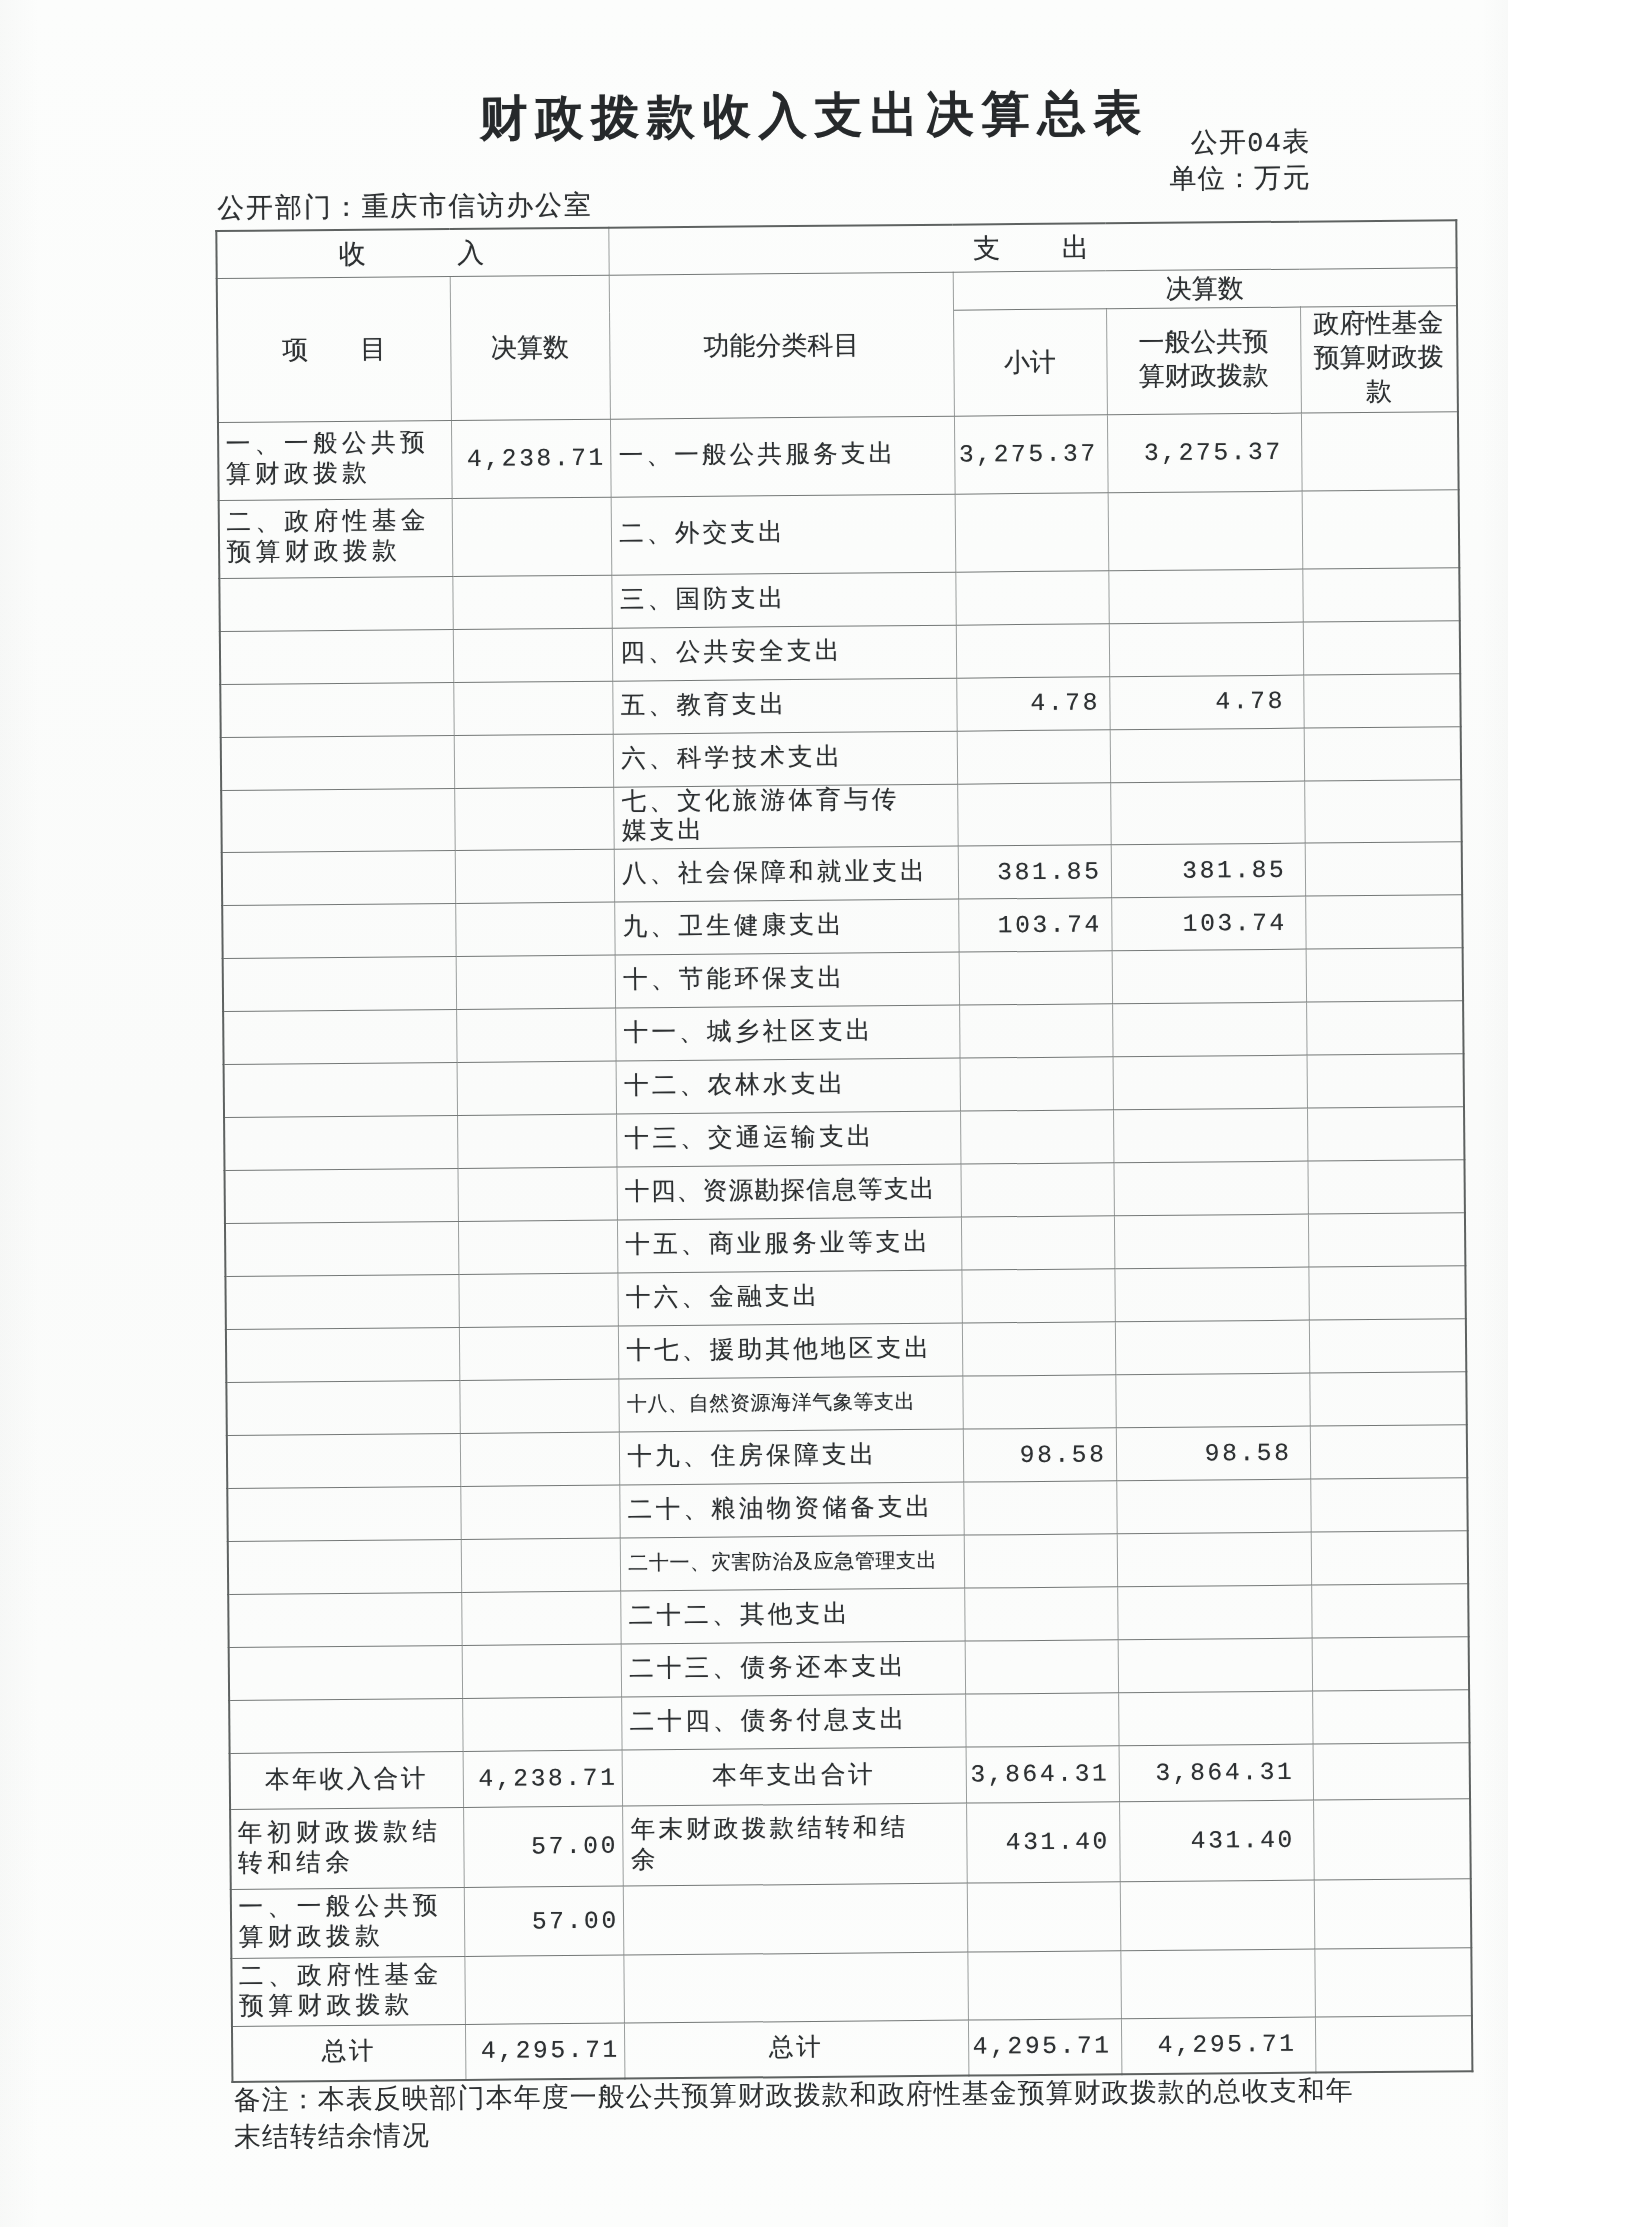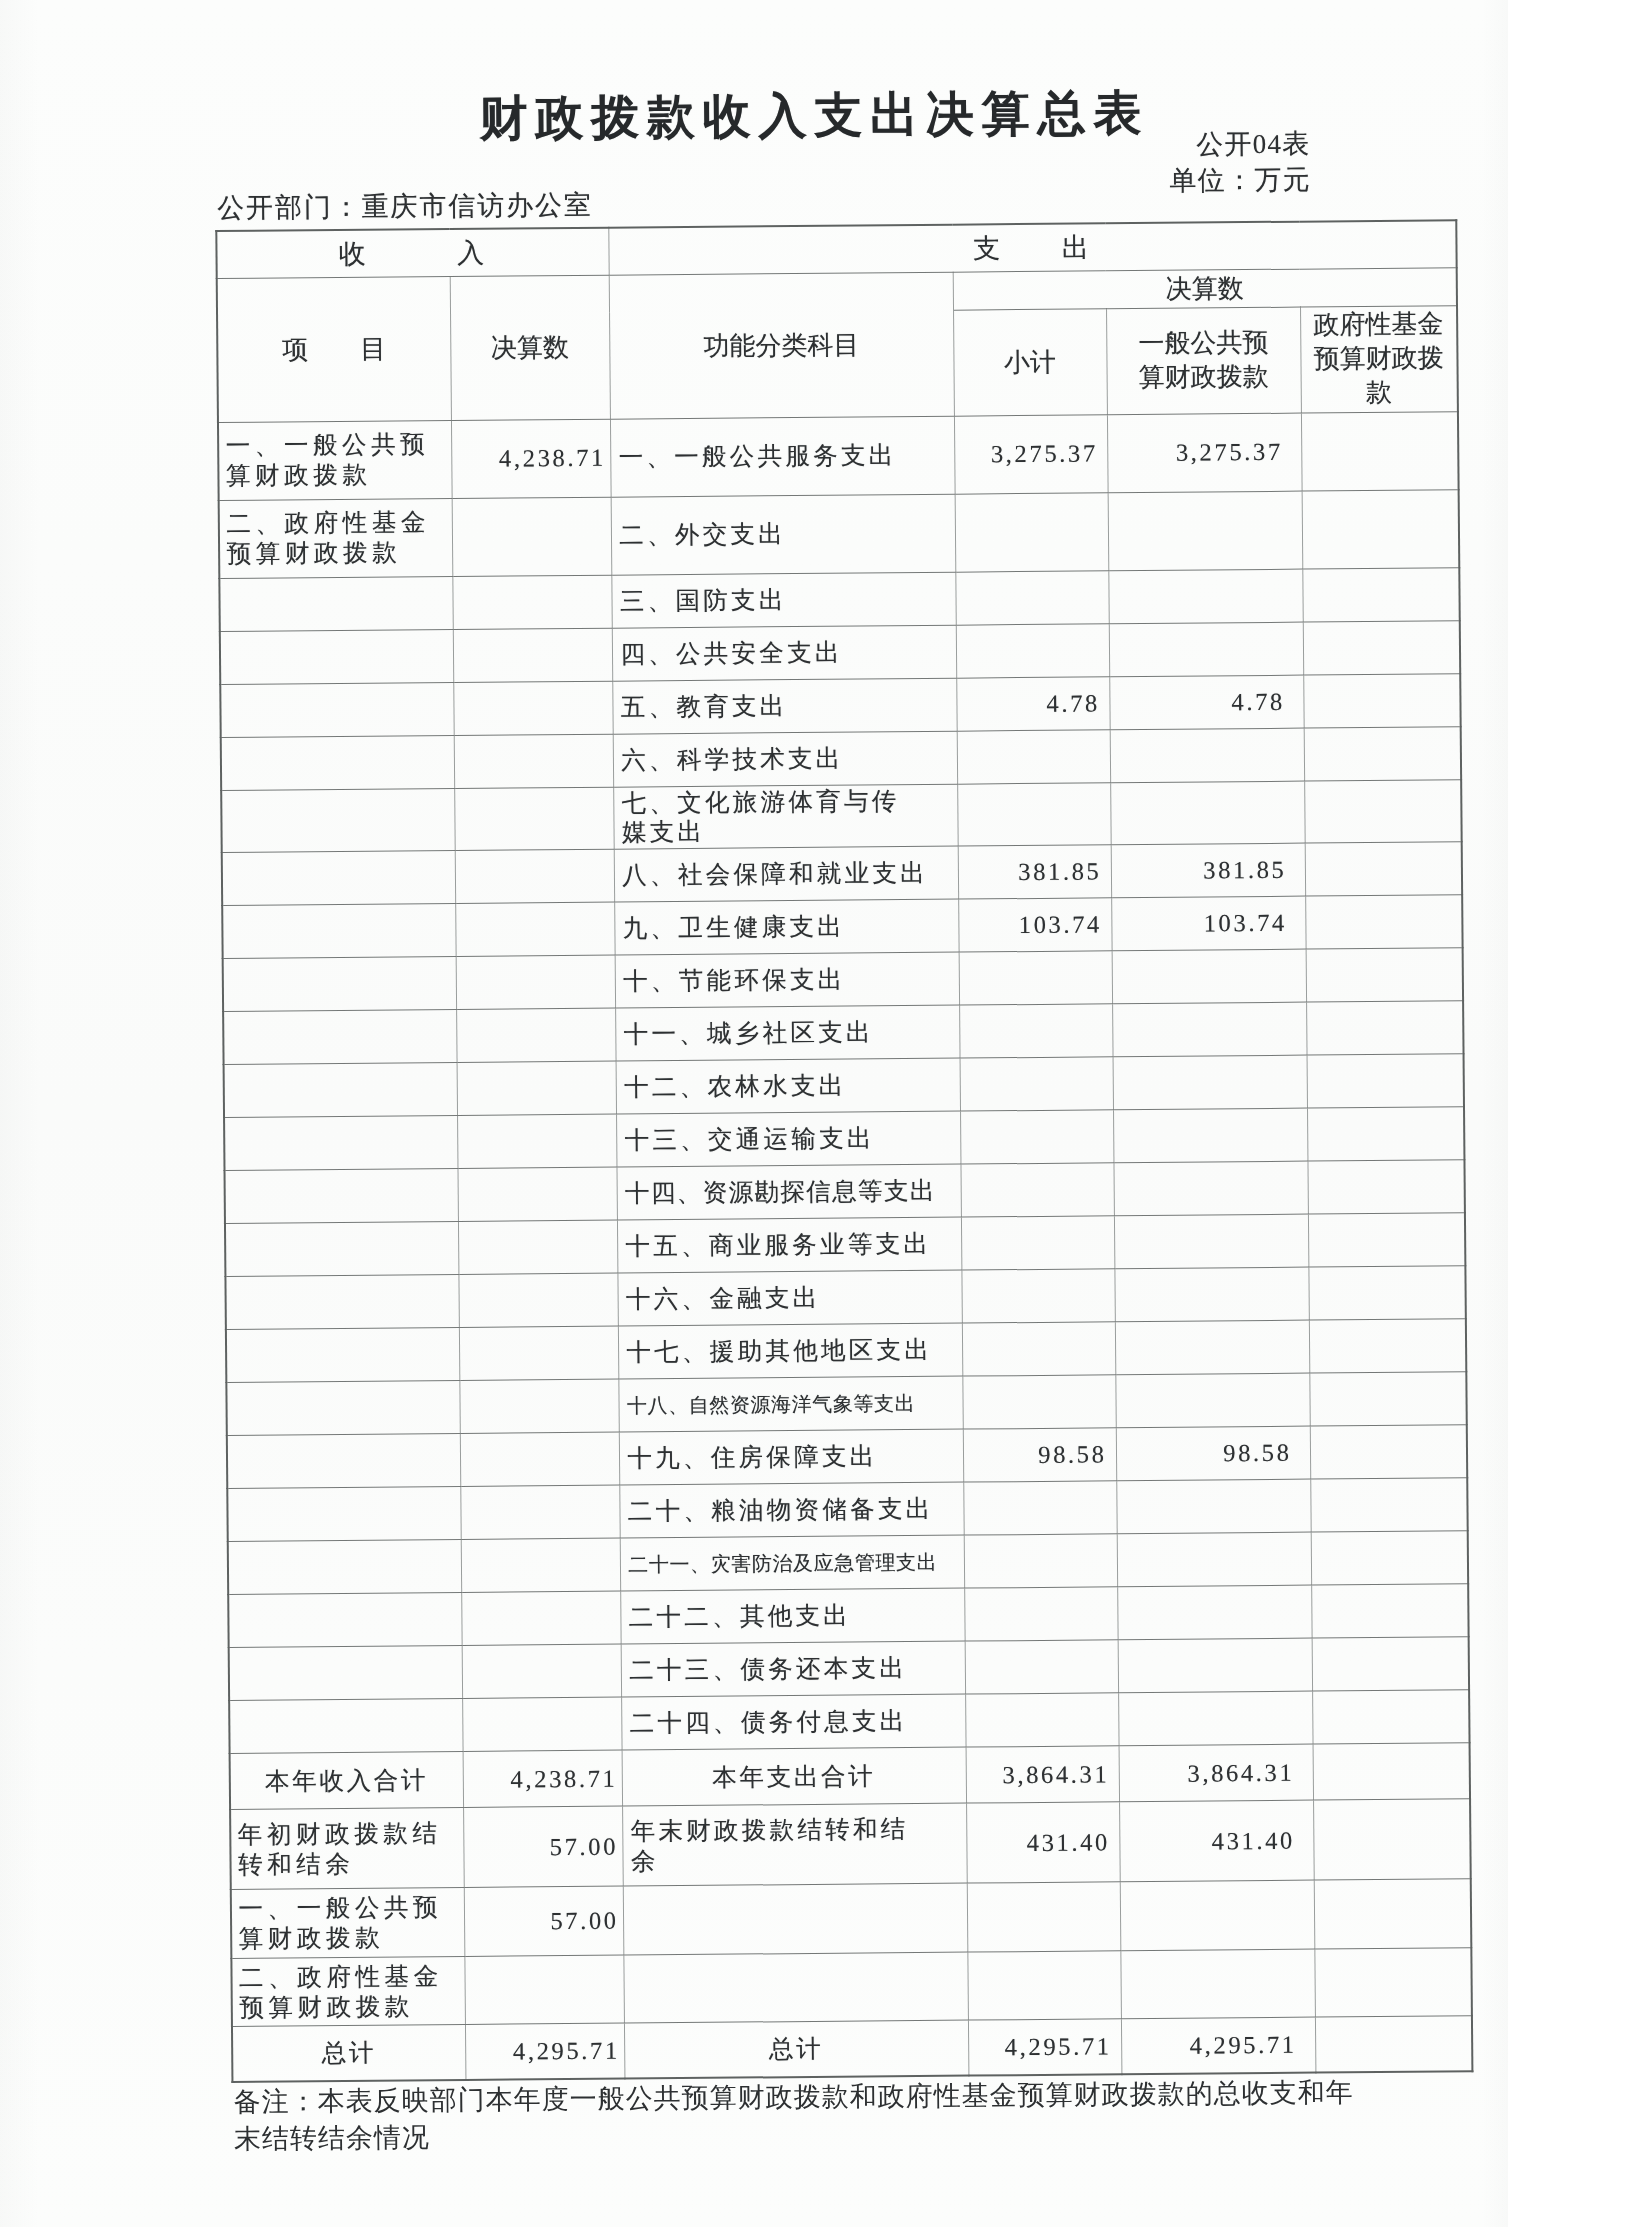--- a/index.html
+++ b/index.html
@@ -4,21 +4,21 @@
 <style>
   html,body{margin:0;padding:0;background:#ffffff;}
   .page{
     position:relative;
     width:1508px;height:2227px;
     background:
       linear-gradient(90deg, rgba(120,125,122,0.035) 0px, rgba(120,125,122,0.0) 39px),
       linear-gradient(270deg, rgba(120,125,122,0.03) 0px, rgba(120,125,122,0.0) 26px),
       linear-gradient(180deg, #fcfdfc 0%, #fafbfa 50%, #fcfdfc 100%);
     overflow:hidden;
-    font-family:Liberation Serif, serif;
+    font-family:Liberation Mono, monospace;
     color:#2d3032;
   }
   .sheet{
     position:absolute;left:0;top:0;width:100%;height:100%;
     transform:rotate(-0.5deg);
     transform-origin:0 50%;
   }
   .scan-text{ text-shadow:0 0 0.8px rgba(45,48,50,0.45); }
 
   .title{

